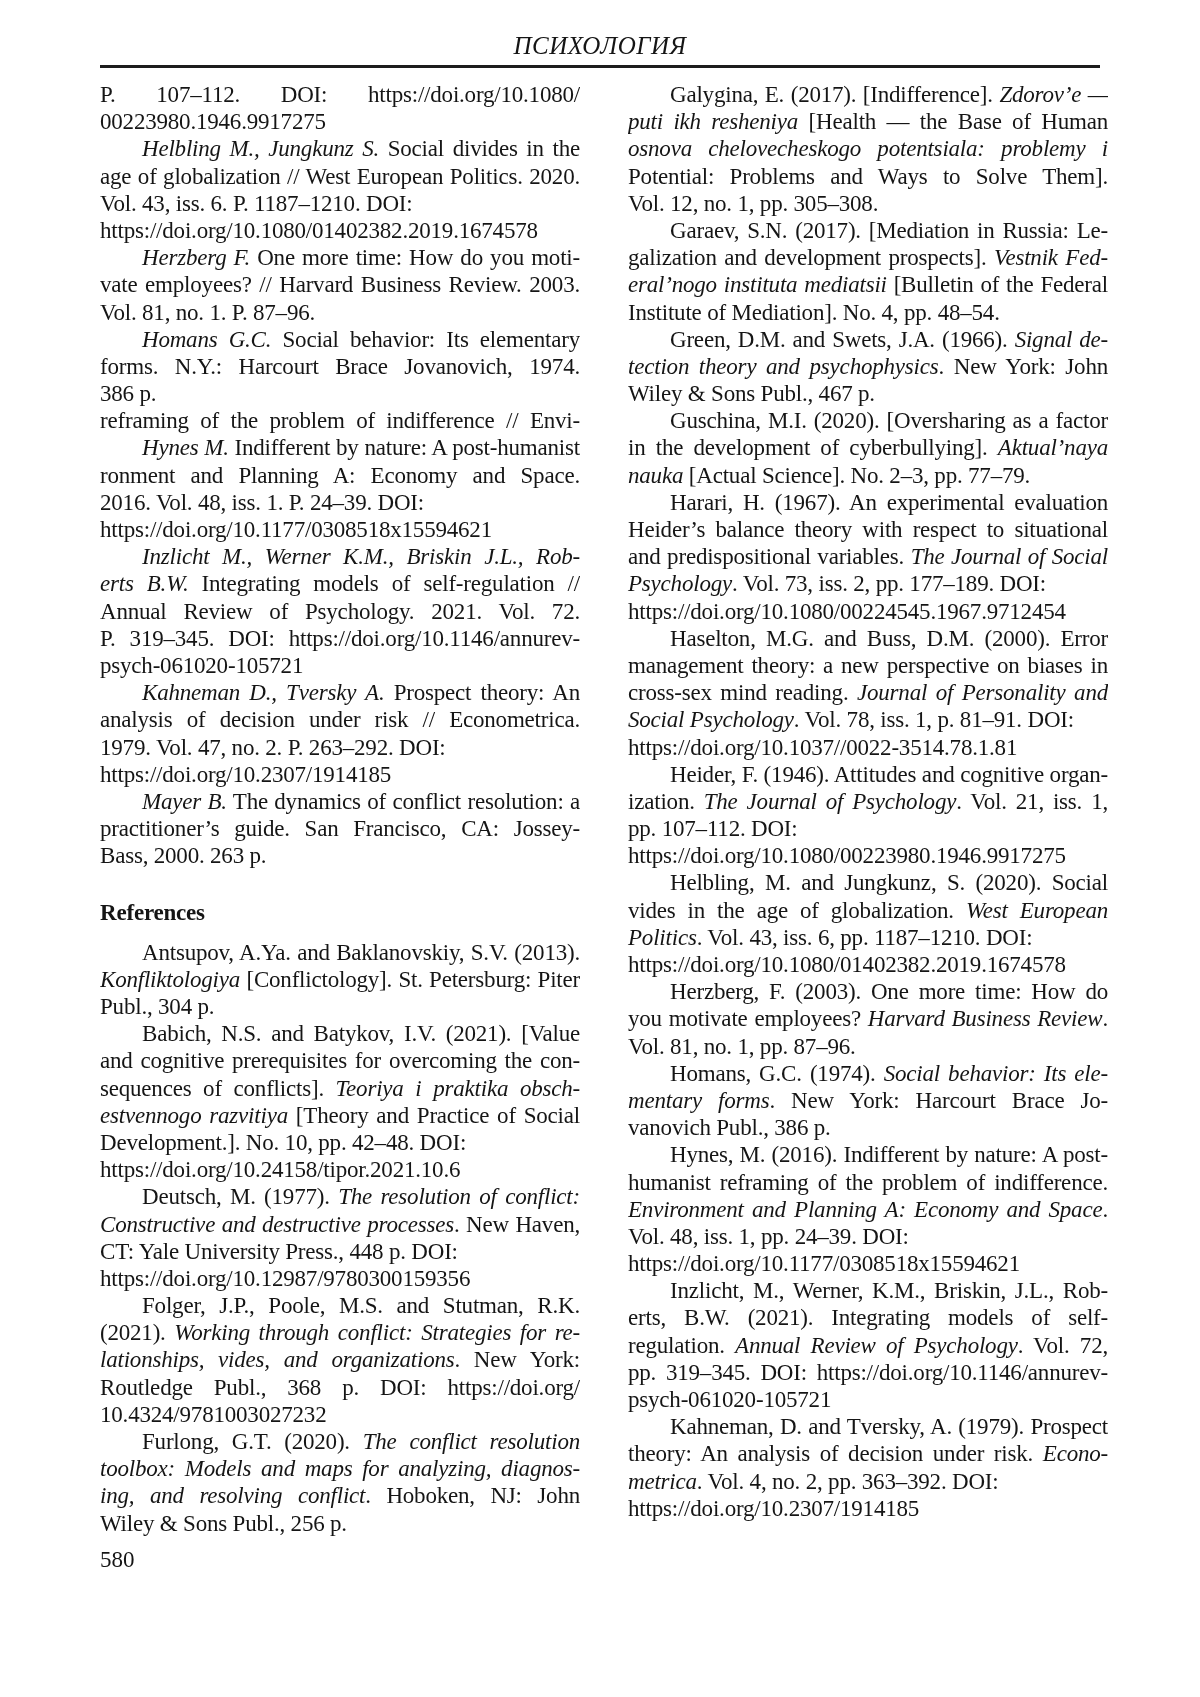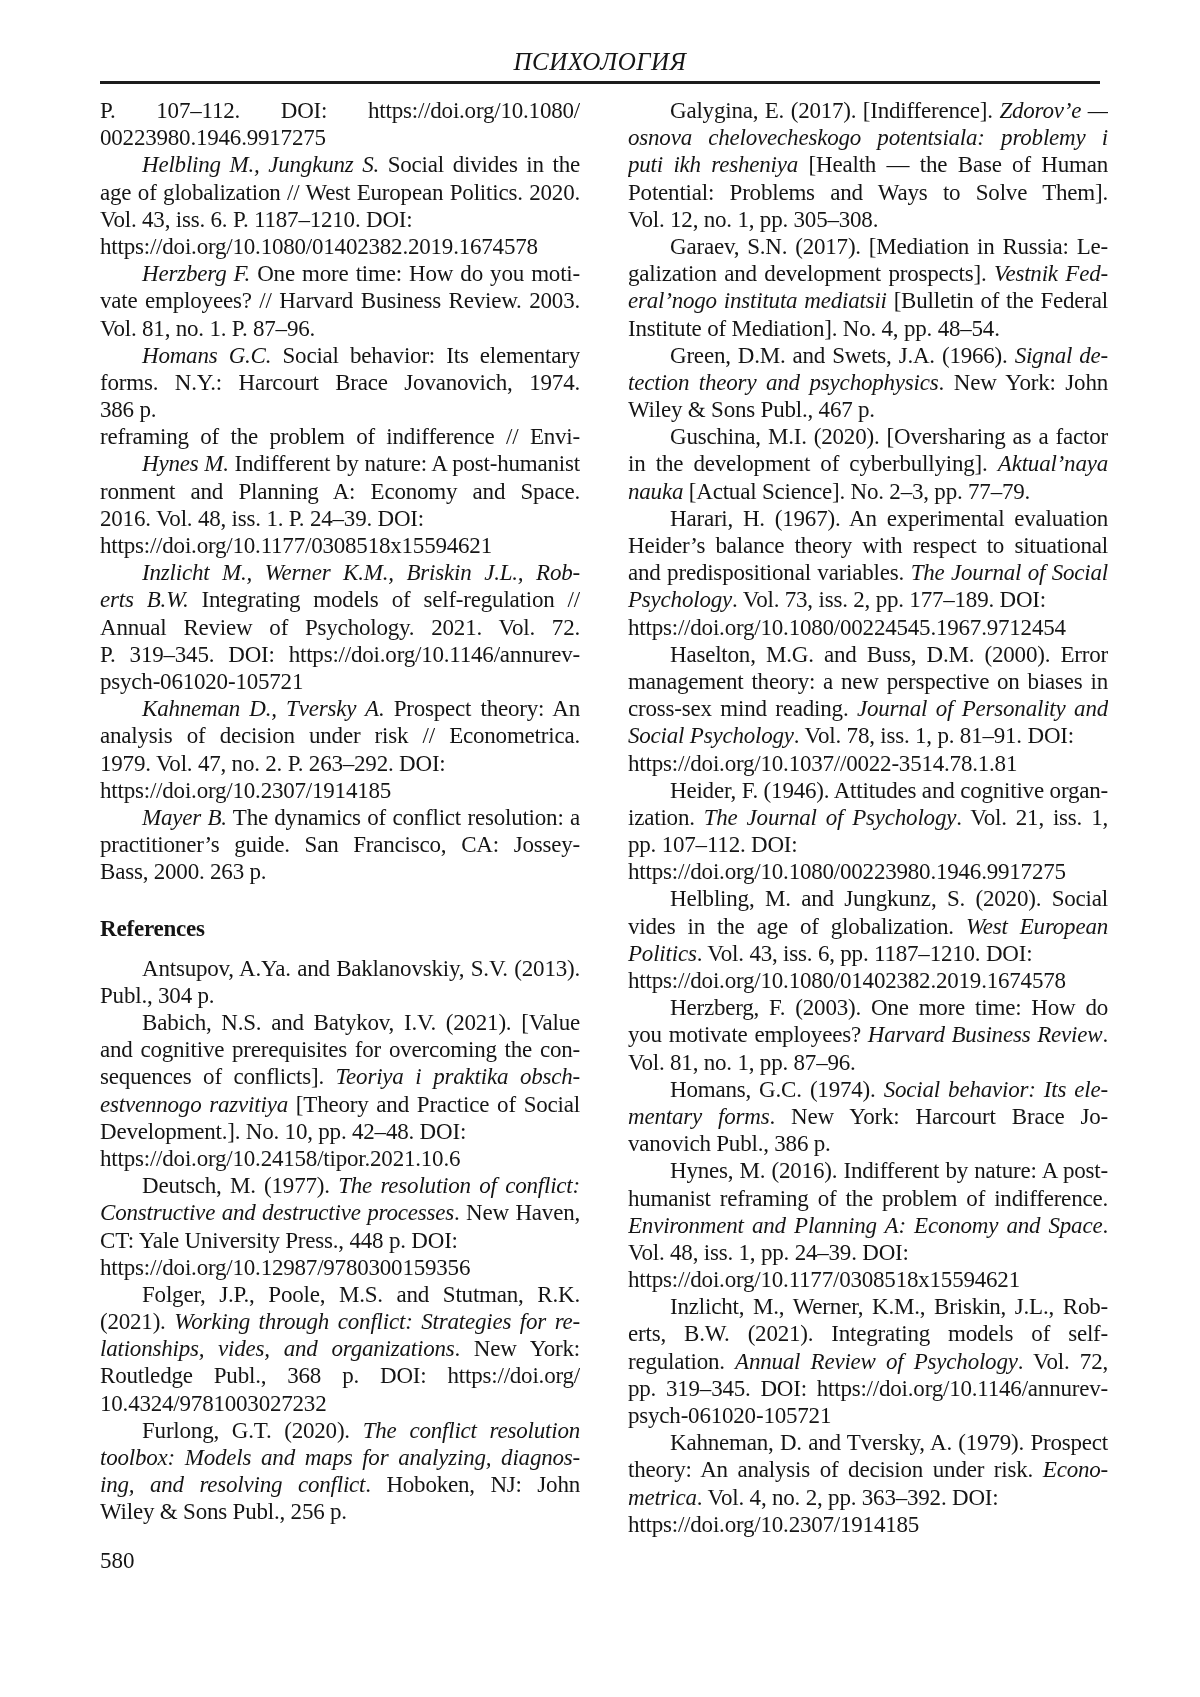--- a/index.html
+++ b/index.html
@@ -9,21 +9,21 @@
   }
   body {
     width: 1200px;
     height: 1697px;
     position: relative;
     font-family: "Liberation Serif", "DejaVu Serif", serif;
     color: #151515;
     overflow: hidden;
   }
   .running-head {
-    padding-top: 48px;
+    padding-top: 32px;
     text-align: center;
     font-style: italic;
     font-size: 25px;
     line-height: 28px;
     letter-spacing: 0.5px;
   }
   .head-rule {
     height: 3px;
     background: #1c1c1c;
     margin: 5px 100px 0 100px;
@@ -104,20 +104,21 @@
       <div class="line jst"><span>analysis of decision under risk // Econometrica.</span></div>
       <div class="line"><span>1979. Vol. 47, no. 2. P. 263–292. DOI:</span></div>
       <div class="line"><span>https://doi.org/10.2307/1914185</span></div>
       <div class="line ind jst"><span class="it">Mayer B.</span><span> The dynamics of conflict resolution: a</span></div>
       <div class="line jst"><span>practitioner’s guide. San Francisco, CA: Jossey-</span></div>
       <div class="line"><span>Bass, 2000. 263 p.</span></div>
       <div style="height: 30px;"></div>
       <div class="ref-heading">References</div>
       <div style="height: 12px;"></div>
       <div class="line ind jst"><span>Antsupov, A.Ya. and Baklanovskiy, S.V. (2013).</span></div>
+      <div class="line jst"><span class="it">Konfliktologiya</span><span> [Conflictology]. St. Petersburg: Piter</span></div>
       <div class="line"><span>Publ., 304 p.</span></div>
       <div class="line ind jst"><span>Babich, N.S. and Batykov, I.V. (2021). [Value</span></div>
       <div class="line jst"><span>and cognitive prerequisites for overcoming the con-</span></div>
       <div class="line jst"><span>sequences of conflicts]. </span><span class="it">Teoriya i praktika obsch-</span></div>
       <div class="line jst"><span class="it">estvennogo razvitiya</span><span> [Theory and Practice of Social</span></div>
       <div class="line"><span>Development.]. No. 10, pp. 42–48. DOI:</span></div>
       <div class="line"><span>https://doi.org/10.24158/tipor.2021.10.6</span></div>
       <div class="line ind jst"><span>Deutsch, M. (1977). </span><span class="it">The resolution of conflict:</span></div>
       <div class="line jst"><span class="it">Constructive and destructive processes</span><span>. New Haven,</span></div>
       <div class="line"><span>CT: Yale University Press., 448 p. DOI:</span></div>
@@ -127,22 +128,22 @@
       <div class="line jst"><span class="it">lationships, vides, and organizations</span><span>. New York:</span></div>
       <div class="line jst"><span>Routledge Publ., 368 p. DOI: https://doi.org/</span></div>
       <div class="line"><span>10.4324/9781003027232</span></div>
       <div class="line ind jst"><span>Furlong, G.T. (2020). </span><span class="it">The conflict resolution</span></div>
       <div class="line jst"><span class="it">toolbox: Models and maps for analyzing, diagnos-</span></div>
       <div class="line jst"><span class="it">ing, and resolving conflict</span><span>. Hoboken, NJ: John</span></div>
       <div class="line"><span>Wiley &amp; Sons Publ., 256 p.</span></div>
     </div>
   <div class="col" id="col-right">
       <div class="line ind jst"><span>Galygina, E. (2017). [Indifference]. </span><span class="it">Zdorov’e —</span></div>
+      <div class="line jst"><span class="it">puti ikh resheniya</span><span> [Health — the Base of Human</span></div>
       <div class="line jst"><span class="it">osnova chelovecheskogo potentsiala: problemy i</span></div>
-      <div class="line jst"><span class="it">puti ikh resheniya</span><span> [Health — the Base of Human</span></div>
       <div class="line jst"><span>Potential: Problems and Ways to Solve Them].</span></div>
       <div class="line"><span>Vol. 12, no. 1, pp. 305–308.</span></div>
       <div class="line ind jst"><span>Garaev, S.N. (2017). [Mediation in Russia: Le-</span></div>
       <div class="line jst"><span>galization and development prospects]. </span><span class="it">Vestnik Fed-</span></div>
       <div class="line jst"><span class="it">eral’nogo instituta mediatsii</span><span> [Bulletin of the Federal</span></div>
       <div class="line"><span>Institute of Mediation]. No. 4, pp. 48–54.</span></div>
       <div class="line ind jst"><span>Green, D.M. and Swets, J.A. (1966). </span><span class="it">Signal de-</span></div>
       <div class="line jst"><span class="it">tection theory and psychophysics</span><span>. New York: John</span></div>
       <div class="line"><span>Wiley &amp; Sons Publ., 467 p.</span></div>
       <div class="line ind jst"><span>Guschina, M.I. (2020). [Oversharing as a factor</span></div>

